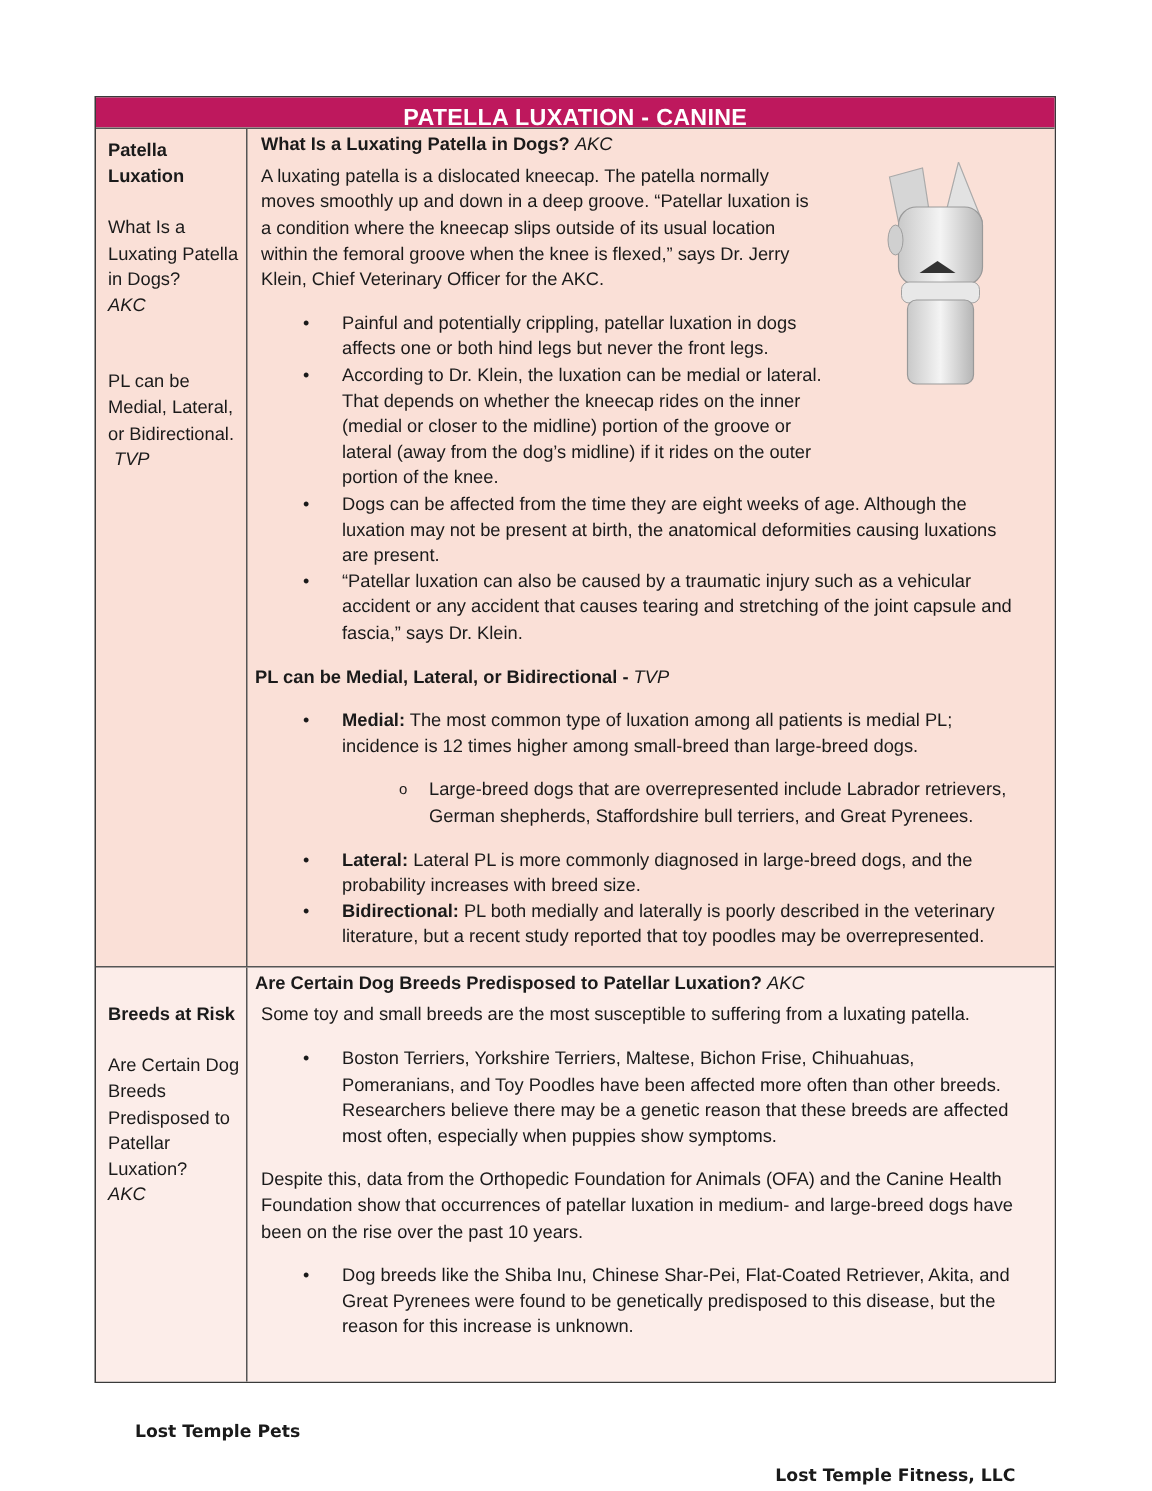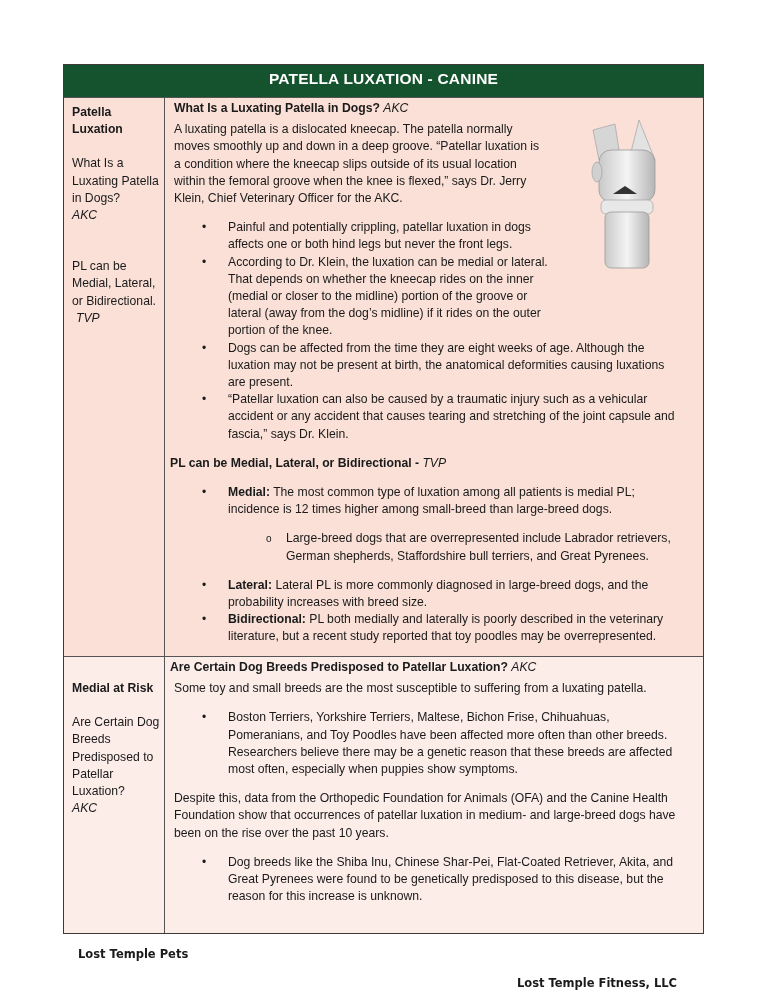--- a/index.html
+++ b/index.html
@@ -1,39 +1,39 @@
 <!DOCTYPE html>
 <html><head>
 <meta charset="utf-8">
 <style>
   html, body { margin: 0; padding: 0; background: #ffffff; }
   body { width: 768px; height: 994px; position: relative; font-family: "Liberation Sans", "DejaVu Sans", sans-serif; color: #1a1a1a; }
   .sheet { position: absolute; left: 63px; top: 64px; width: 641px; border: 1.5px solid #3a3a3a; box-sizing: border-box; }
-  .title-bar { background: #14532d; color: #fff; text-align: center; font-weight: bold; font-size: 15.5px; height: 32px; line-height: 28px; letter-spacing: 0.2px; }
+  .title-bar { background: #be185d; color: #fff; text-align: center; font-weight: bold; font-size: 15.5px; height: 20px; line-height: 28px; letter-spacing: 0.2px; }
   .row { display: flex; border-top: 1.5px solid #555; }
   .row.r1 { background: #fae0d7; height: 558px; }
   .row.r2 { background: #fcede9; height: 276px; }
   .left { width: 101px; border-right: 1.5px solid #555; box-sizing: border-box; padding: 6px 4px 0 8px; font-size: 12.2px; line-height: 17.2px; }
   .left .lbl-bold { font-weight: bold; }
   .left .gap { height: 17px; }
   .left .src { font-style: italic; }
   .right { flex: 1; padding: 2px 6px 0 5px; font-size: 12.2px; line-height: 17.2px; position: relative; }
   .right h3 { margin: 0; font-size: 12.2px; font-weight: bold; }
   .right h3 i { font-weight: normal; }
   .right p { margin: 4px; }
   .narrow { width: 370px; }
   ul { margin: 12px; padding-left: 46px; list-style: none; }
   ul li { position: relative; }
   ul li::before { content: "\2022"; position: absolute; left: -26px; font-size: 12px; }
   ul.sub { padding-left: 46px; }
   ul.sub li::before { content: "o"; left: -20px; font-size: 10px; }
   .sec2head { margin-top: 9px !important; }
   .knee { position: absolute; left: 420px; top: 22px; width: 84px; height: 150px; }
   .footer { position: absolute; top: 947px; font-weight: bold; font-size: 11.5px; font-family: "DejaVu Sans", sans-serif; }
-  .footer.left-f { left: 78px; }
+  .footer.left-f { left: 90px; }
   .footer.right-f { right: 91px; margin-top: 29px; }
 </style>
 </head>
 <body>
 
 <div class="sheet">
   <div class="title-bar">PATELLA LUXATION - CANINE</div>
 
   <div class="row r1">
     <div class="left">
@@ -87,21 +87,21 @@
         </li>
         <li><b>Lateral:</b><span> Lateral PL is more commonly diagnosed in large-breed dogs, and the probability increases with breed size.</span></li>
         <li><b>Bidirectional:</b><span> PL both medially and laterally is poorly described in the veterinary literature, but a recent study reported that toy poodles may be overrepresented.</span></li>
       </ul>
     </div>
   </div>
 
   <div class="row r2">
     <div class="left">
       <div class="gap"></div>
-      <div class="lbl-bold">Medial at Risk</div>
+      <div class="lbl-bold">Breeds at Risk</div>
       <div class="gap"></div>
       <div>Are Certain Dog Breeds Predisposed to Patellar Luxation?</div>
       <div class="src">AKC</div>
     </div>
     <div class="right">
       <h3><span>Are Certain Dog Breeds Predisposed to Patellar Luxation?</span> <i>AKC</i></h3>
       <p>Some toy and small breeds are the most susceptible to suffering from a luxating patella.</p>
       <ul>
         <li>Boston Terriers, Yorkshire Terriers, Maltese, Bichon Frise, Chihuahuas, Pomeranians, and Toy Poodles have been affected more often than other breeds. Researchers believe there may be a genetic reason that these breeds are affected most often, especially when puppies show symptoms.</li>
       </ul>

